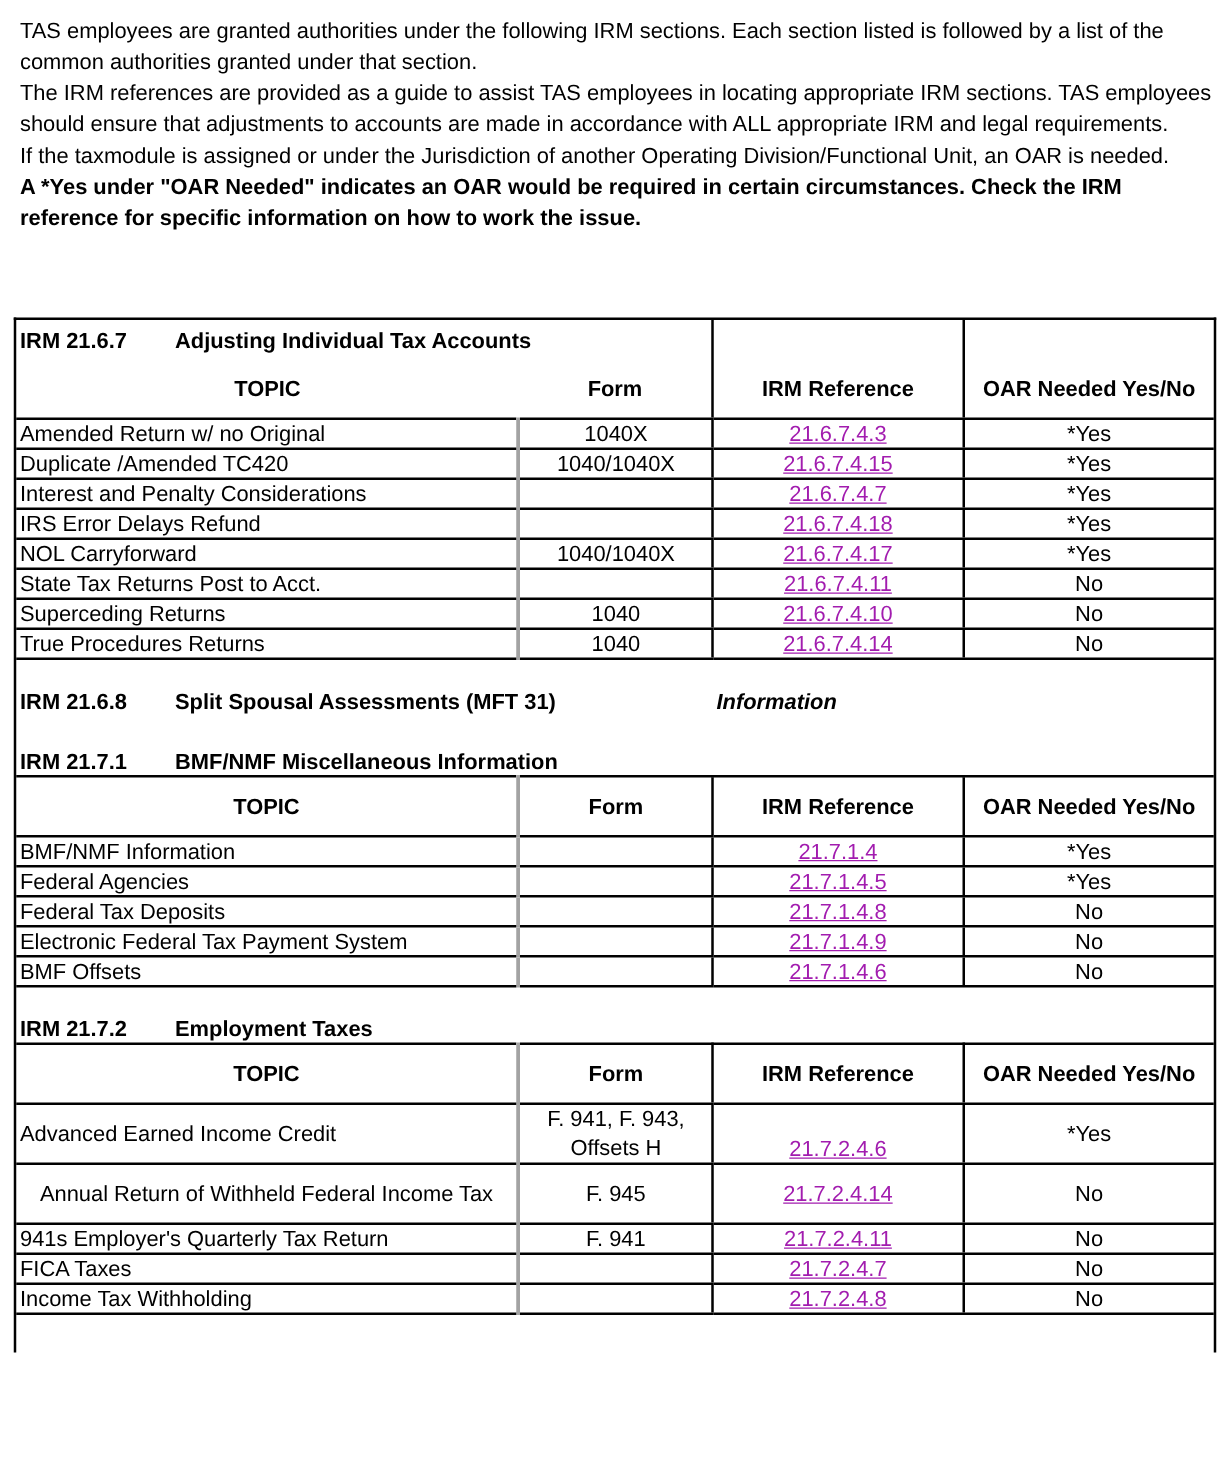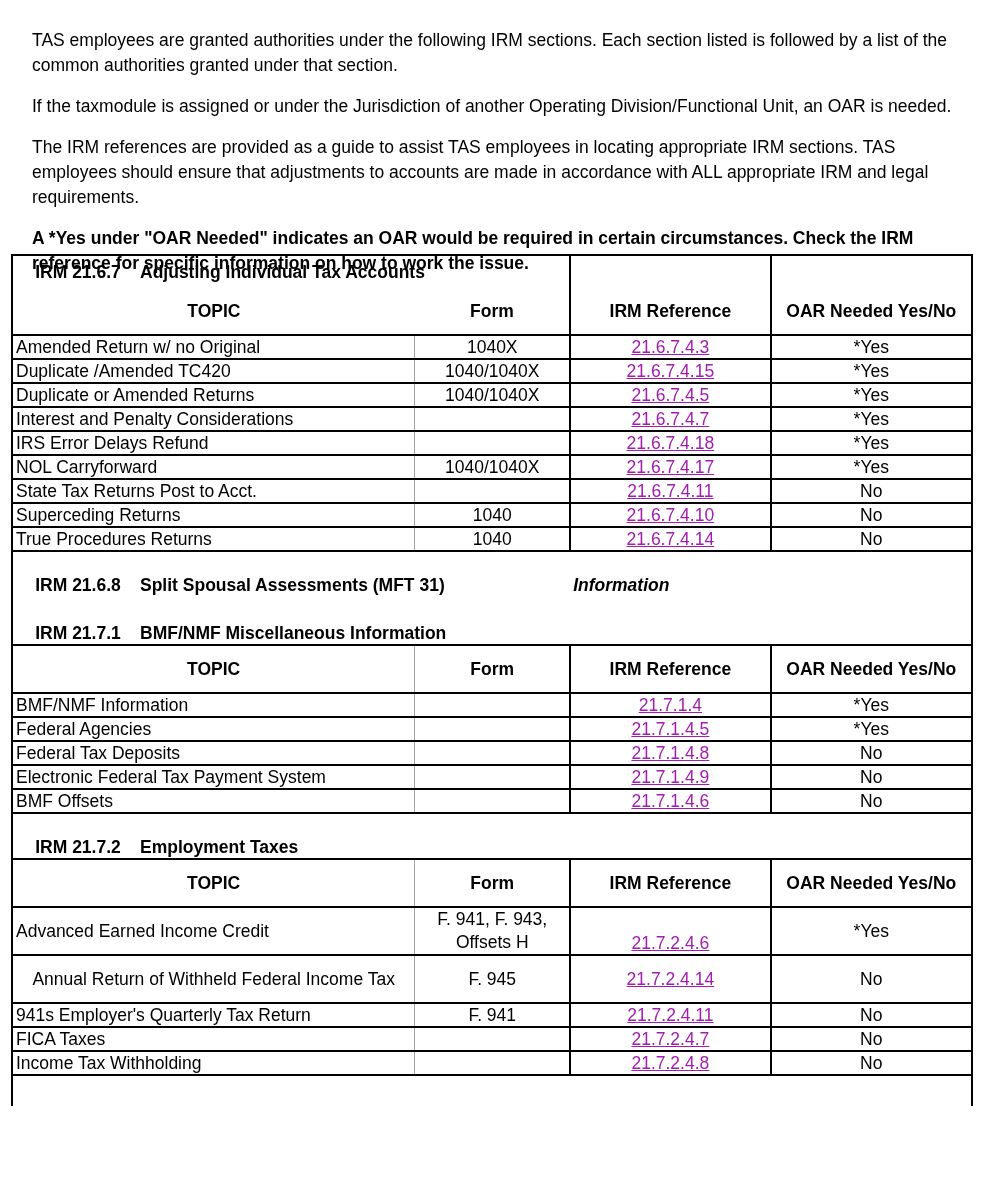--- a/index.html
+++ b/index.html
@@ -1,52 +1,52 @@
 <!DOCTYPE html>
 <html><head>
 <meta charset="utf-8">
 <style>
   html, body { margin: 0; padding: 0; background: #ffffff; }
   body {
     width: 983px; height: 1181px; position: relative; overflow: hidden;
     font-family: "Liberation Sans", sans-serif; color: #000;
   }
   .intro { position: absolute; left: 16px; top: 12px; width: 955px; font-size: 17.5px; line-height: 25px; }
-  .intro p { margin: 16px; }
+  .intro p { margin: 0; }
   .intro .bold { font-weight: bold; }
 
   .sheet { position: absolute; left: 11px; top: 254px; width: 958px; border-left: 2px solid #000; border-right: 2px solid #000; border-top: 2px solid #000; }
   table { border-collapse: collapse; width: 100%; table-layout: fixed; font-size: 17.5px; }
   col.c-topic { width: 401px; }
   col.c-form { width: 155px; }
   col.c-irm { width: 200px; }
   col.c-oar { width: 200px; }
   td { padding: 0 3px; vertical-align: middle; white-space: nowrap; line-height: 22px; height: 22px; }
   td.center { text-align: center; }
-  td.vl { border-left: 1px solid #a3a3a3; }
+  td.vl { border-left: 3px solid #a3a3a3; }
   td.vlb { border-left: 2px solid #000; }
   tr.data td { border-bottom: 2px solid #000; height: 22px; }
   tr.data td.vl, tr.data td.vlb { }
   tr.head td { font-weight: bold; }
   tr.head-row td { height: 46px; border-bottom: 2px solid #000; }
   tr.title-row td { height: 32px; font-weight: bold; vertical-align: middle; }
   tr.section td { font-weight: bold; }
-  .sec-num { display: inline-block; width: 124px; text-align: center; }
+  .sec-num { display: inline-block; width: 124px; }
   a.ref { color: #a21caf; text-decoration: underline; }
   tr.tall td { height: 46px; white-space: normal; }
   .wrap { white-space: normal; line-height: 23px; text-align: center; }
   .italic { font-style: italic; }
 </style>
 </head>
 <body>
 
 <div class="intro">
   <p>TAS employees are granted authorities under the following IRM sections. Each section listed is followed by a list of the common authorities granted under that section.</p>
+  <p>The IRM references are provided as a guide to assist TAS employees in locating appropriate IRM sections. TAS employees should ensure that adjustments to accounts are made in accordance with ALL appropriate IRM and legal requirements.</p>
   <p>If the taxmodule is assigned or under the Jurisdiction of another Operating Division/Functional Unit, an OAR is needed.</p>
-  <p>The IRM references are provided as a guide to assist TAS employees in locating appropriate IRM sections. TAS employees should ensure that adjustments to accounts are made in accordance with ALL appropriate IRM and legal requirements.</p>
   <p class="bold">A *Yes under "OAR Needed" indicates an OAR would be required in certain circumstances. Check the IRM reference for specific information on how to work the issue.</p>
 </div>
 
 <div class="sheet">
 <table>
   <colgroup>
         <col class="c-topic">
         <col class="c-form">
         <col class="c-irm">
         <col class="c-oar">
@@ -72,26 +72,20 @@
           <td class="center vlb"><a class="ref">21.6.7.4.3</a></td>
           <td class="center vlb">*Yes</td>
         </tr>
   <tr class="data">
           <td>Duplicate /Amended TC420</td>
           <td class="center vl">1040/1040X</td>
           <td class="center vlb"><a class="ref">21.6.7.4.15</a></td>
           <td class="center vlb">*Yes</td>
         </tr>
   <tr class="data">
-          <td>Duplicate or Amended Returns</td>
-          <td class="center vl">1040/1040X</td>
-          <td class="center vlb"><a class="ref">21.6.7.4.5</a></td>
-          <td class="center vlb">*Yes</td>
-        </tr>
-  <tr class="data">
           <td>Interest and Penalty Considerations</td>
           <td class="center vl"></td>
           <td class="center vlb"><a class="ref">21.6.7.4.7</a></td>
           <td class="center vlb">*Yes</td>
         </tr>
   <tr class="data">
           <td>IRS Error Delays Refund</td>
           <td class="center vl"></td>
           <td class="center vlb"><a class="ref">21.6.7.4.18</a></td>
           <td class="center vlb">*Yes</td>

